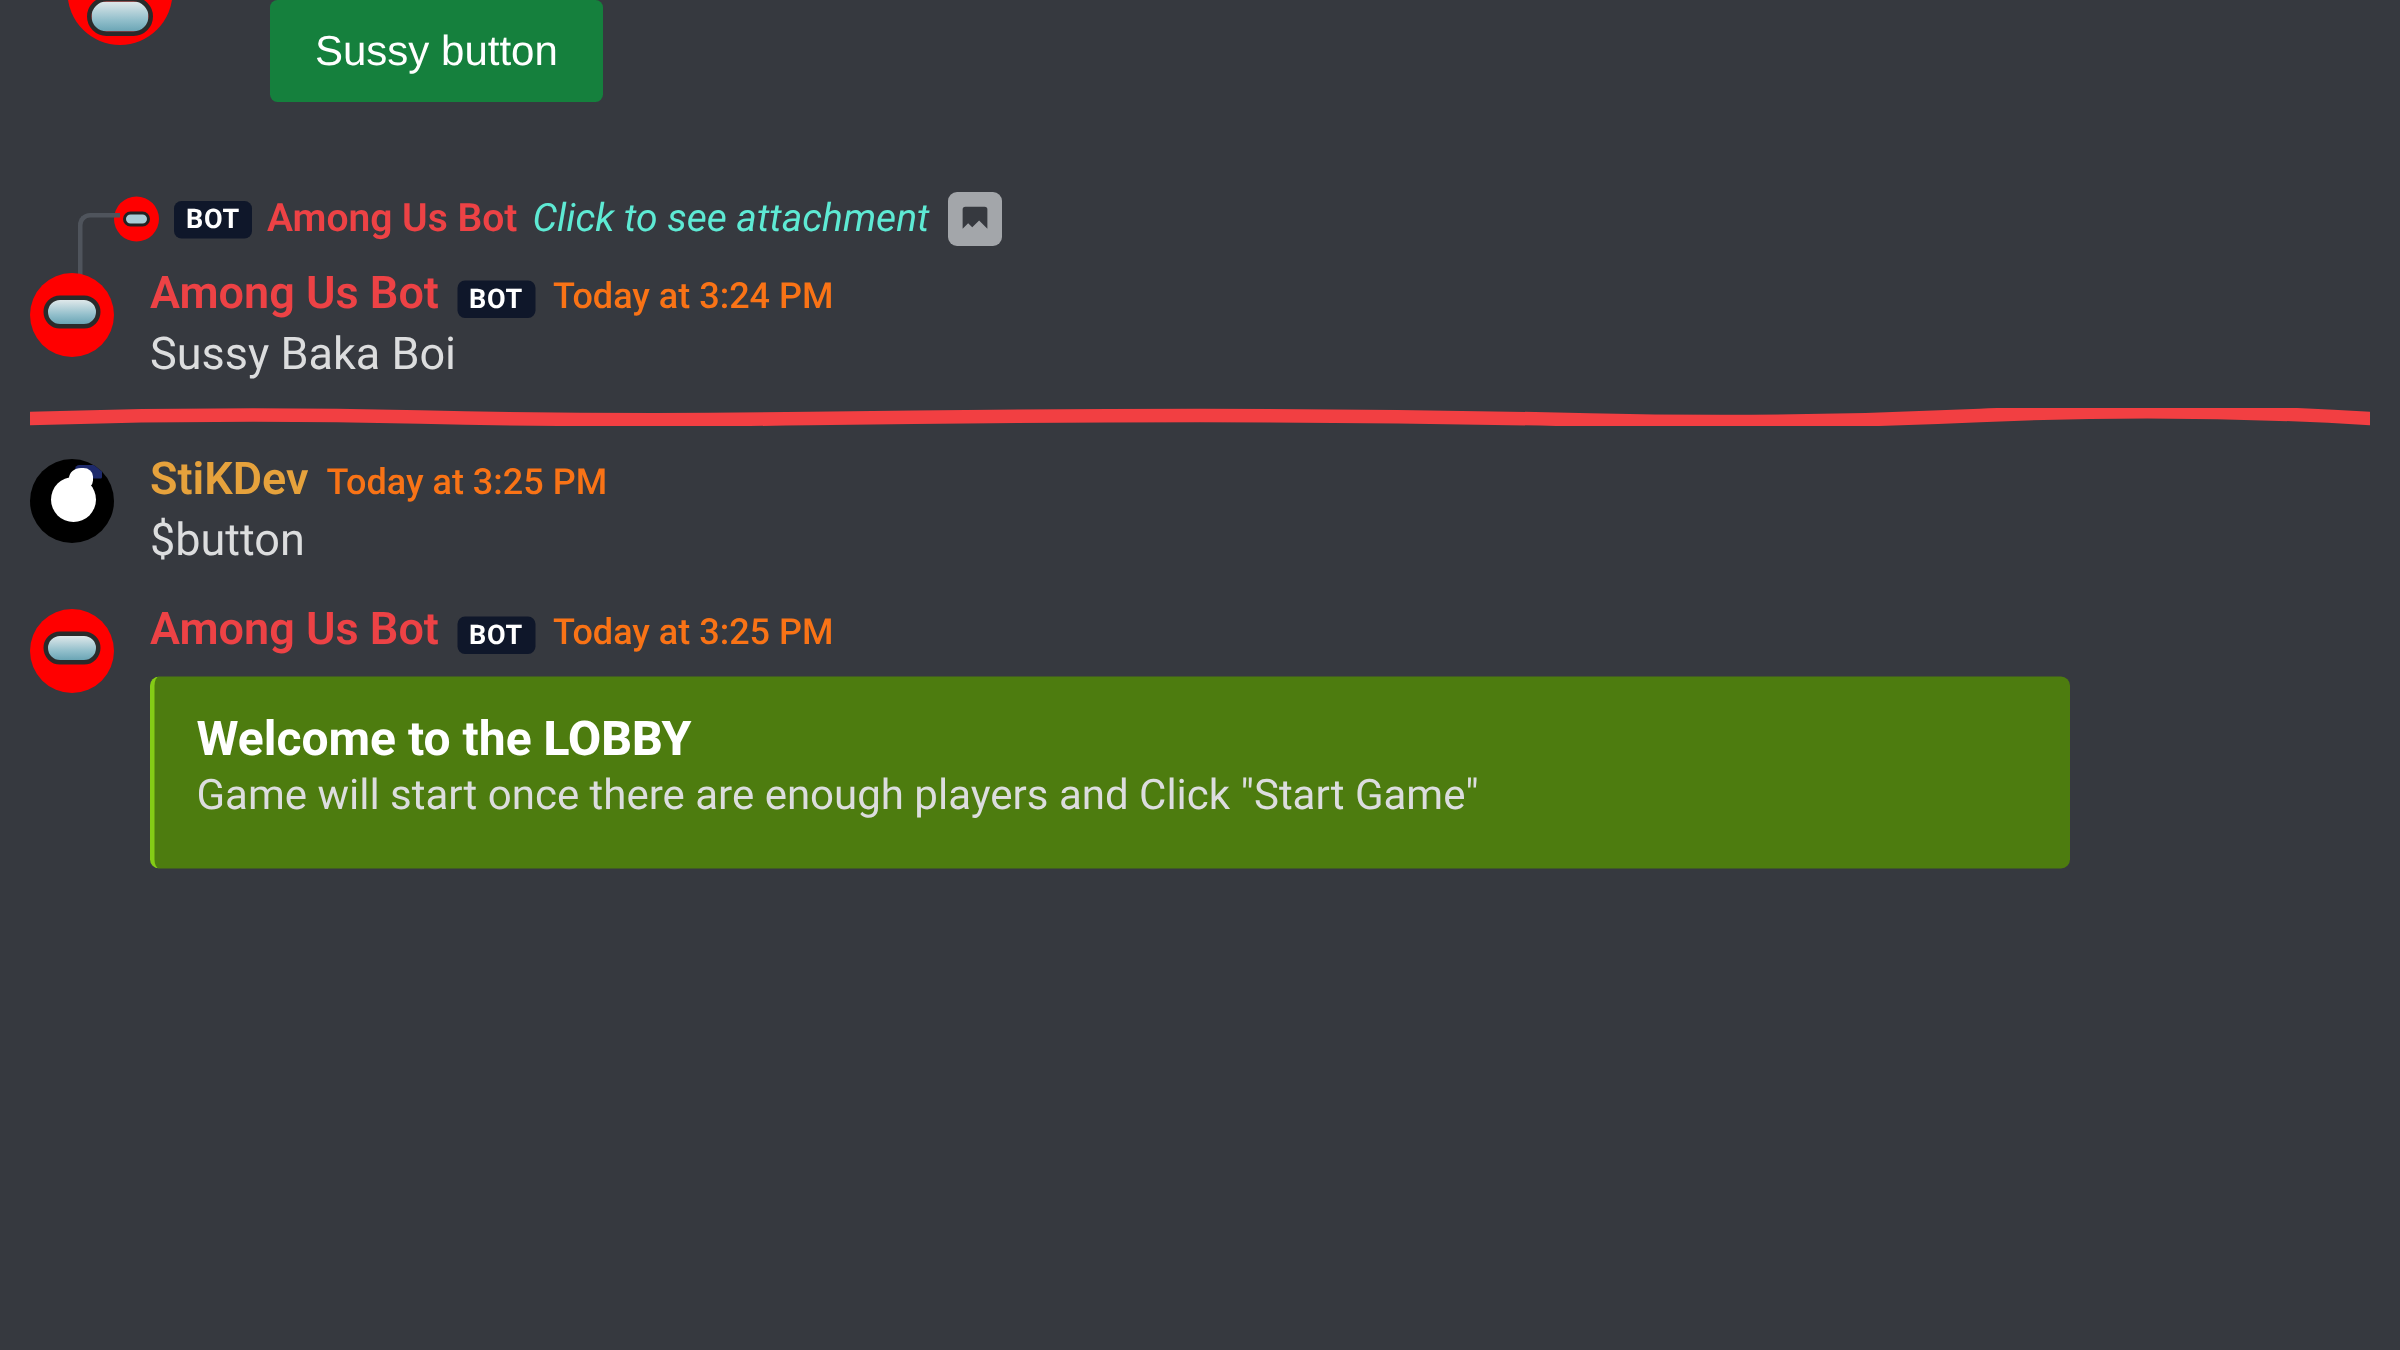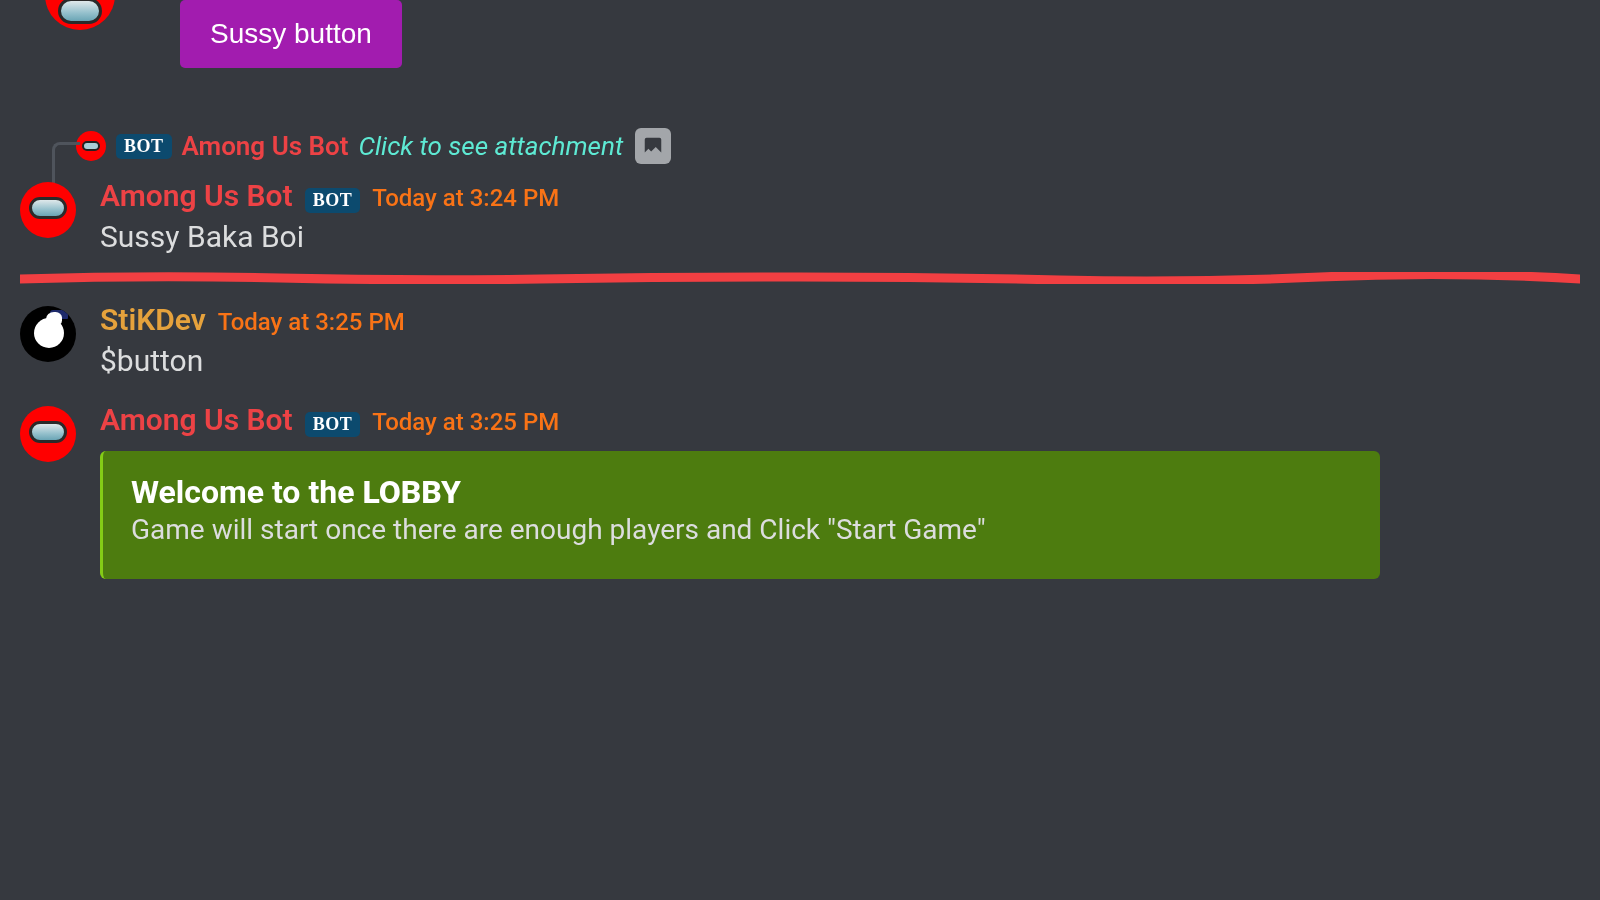--- a/index.html
+++ b/index.html
@@ -60,37 +60,36 @@
     }
     .stikdev-avatar .hat {
       position:absolute; width:18px; height:9px; background:#1e2a6b; top:-2px; left:24px; border-radius:3px 3px 1px 1px;
     }
     .content-col { flex: 1; min-width:0; }
     .header-row { display: flex; align-items: baseline; gap: 12px; }
     .username { font-size: 30px; font-weight: 600; cursor: pointer; }
     .name-bot { color: #ed4245; }
     .name-stik { color: #e6a23c; }
     .bot-badge {
-      background: #0c4a6e;
+      background: #0f172a;
       color: #fff;
       font-size: 18px;
       font-weight: 700;
       padding: 2px 8px;
       border-radius: 5px;
       letter-spacing: 0.5px;
       vertical-align: middle;
-      font-family: Liberation Serif, serif;
     }
     .timestamp { color: #f97316; font-size: 24px; font-weight: 500; }
     .msg-text { font-size: 30px; color: #dcddde; margin-top: 6px; font-weight: 400; }
 
     
     .button-row { margin-left: 160px; margin-top: 0; }
     .discord-button {
-      background: #a21caf;
+      background: #15803d;
       color: #fff;
       border: none;
       padding: 18px 30px;
       font-size: 28px;
       font-weight: 500;
       border-radius: 5px;
       cursor: pointer;
     }
     .top-avatar-part {
       position: absolute;

